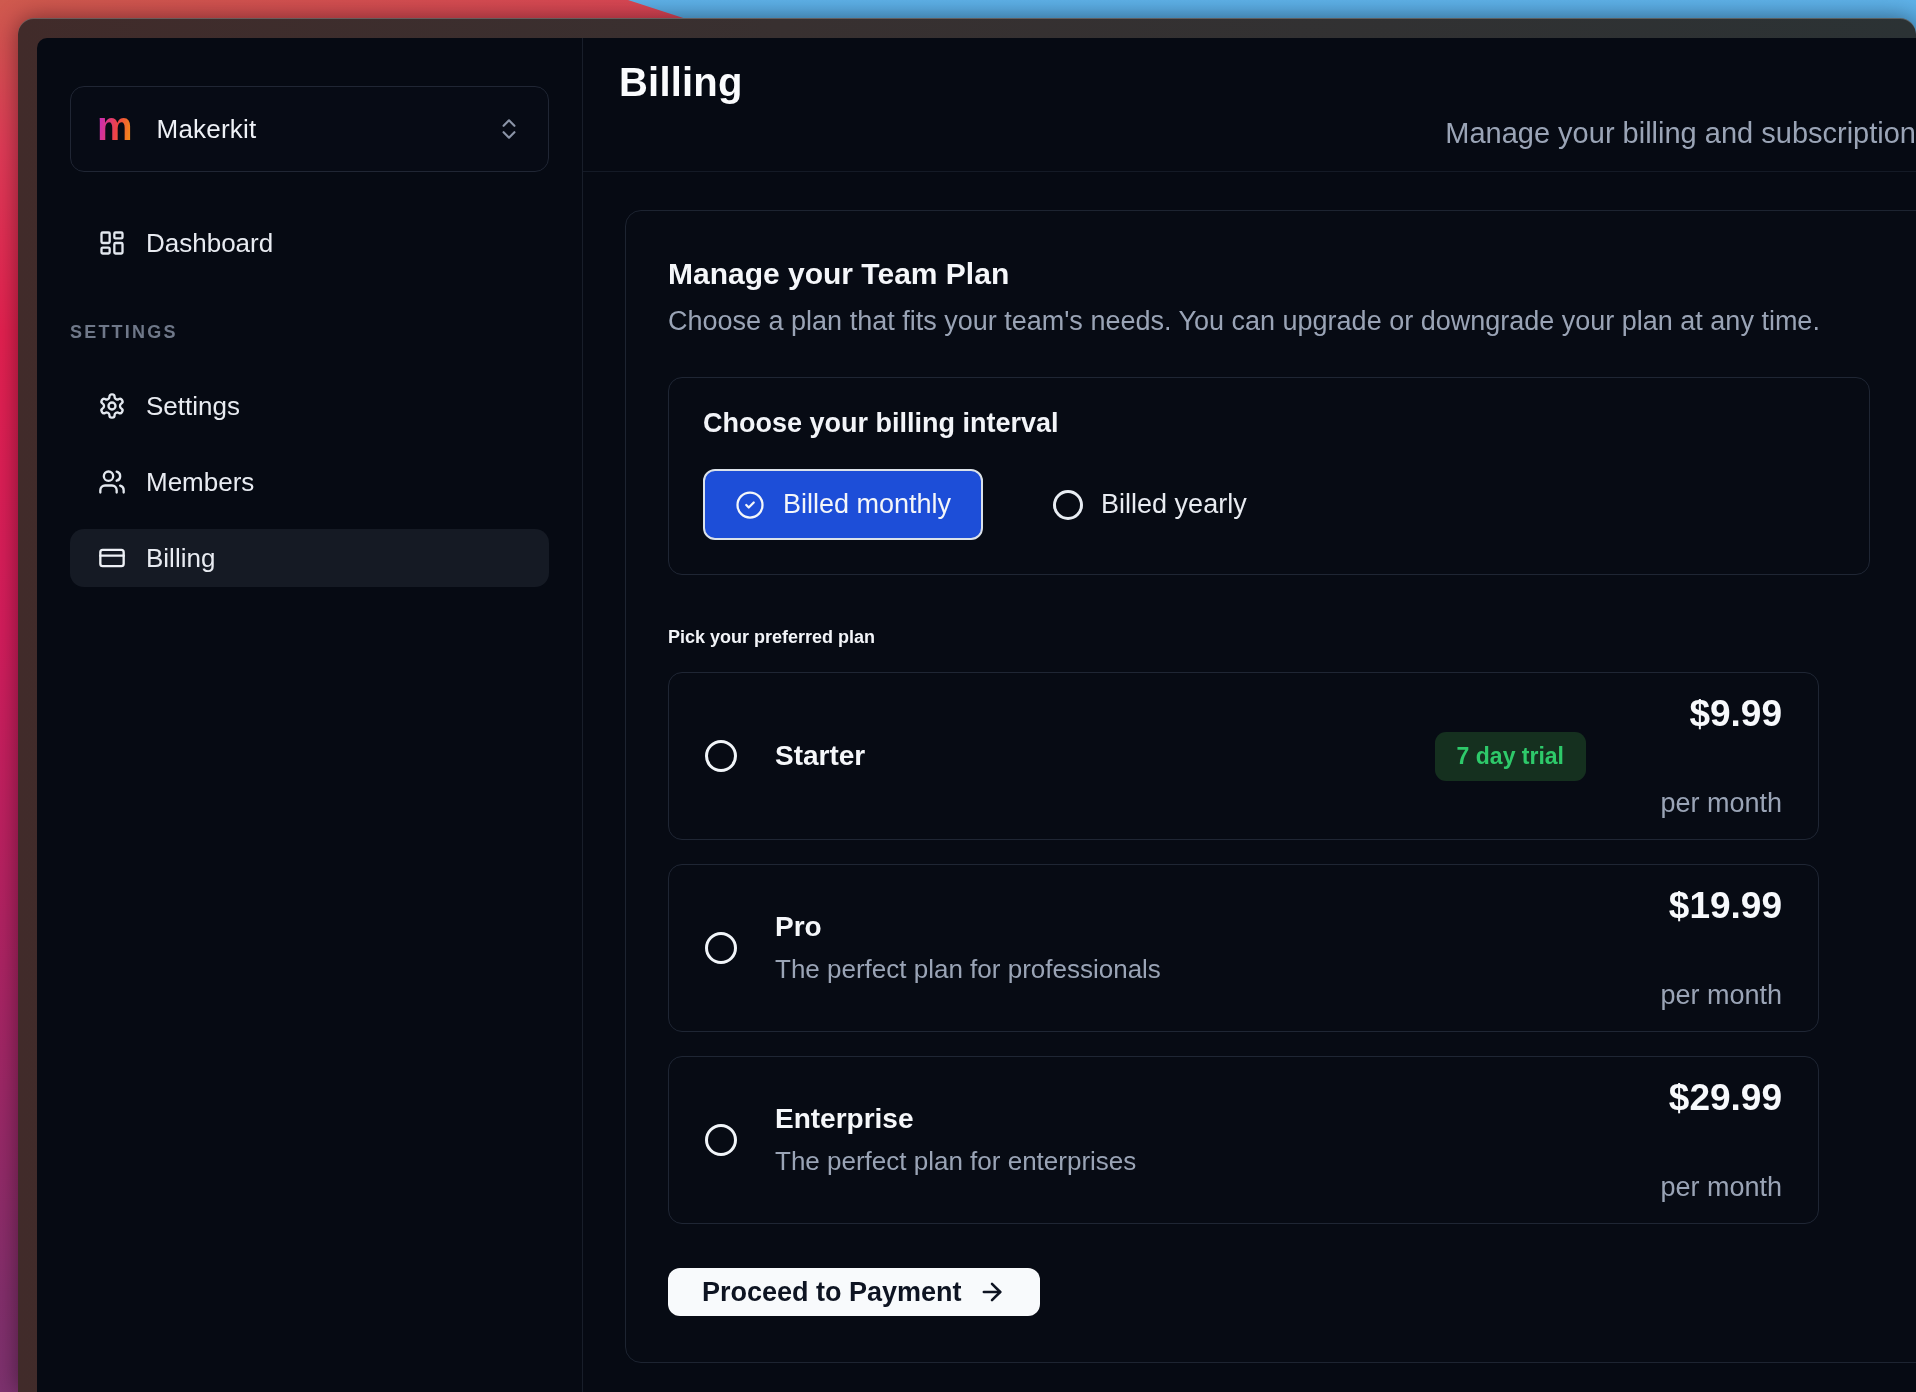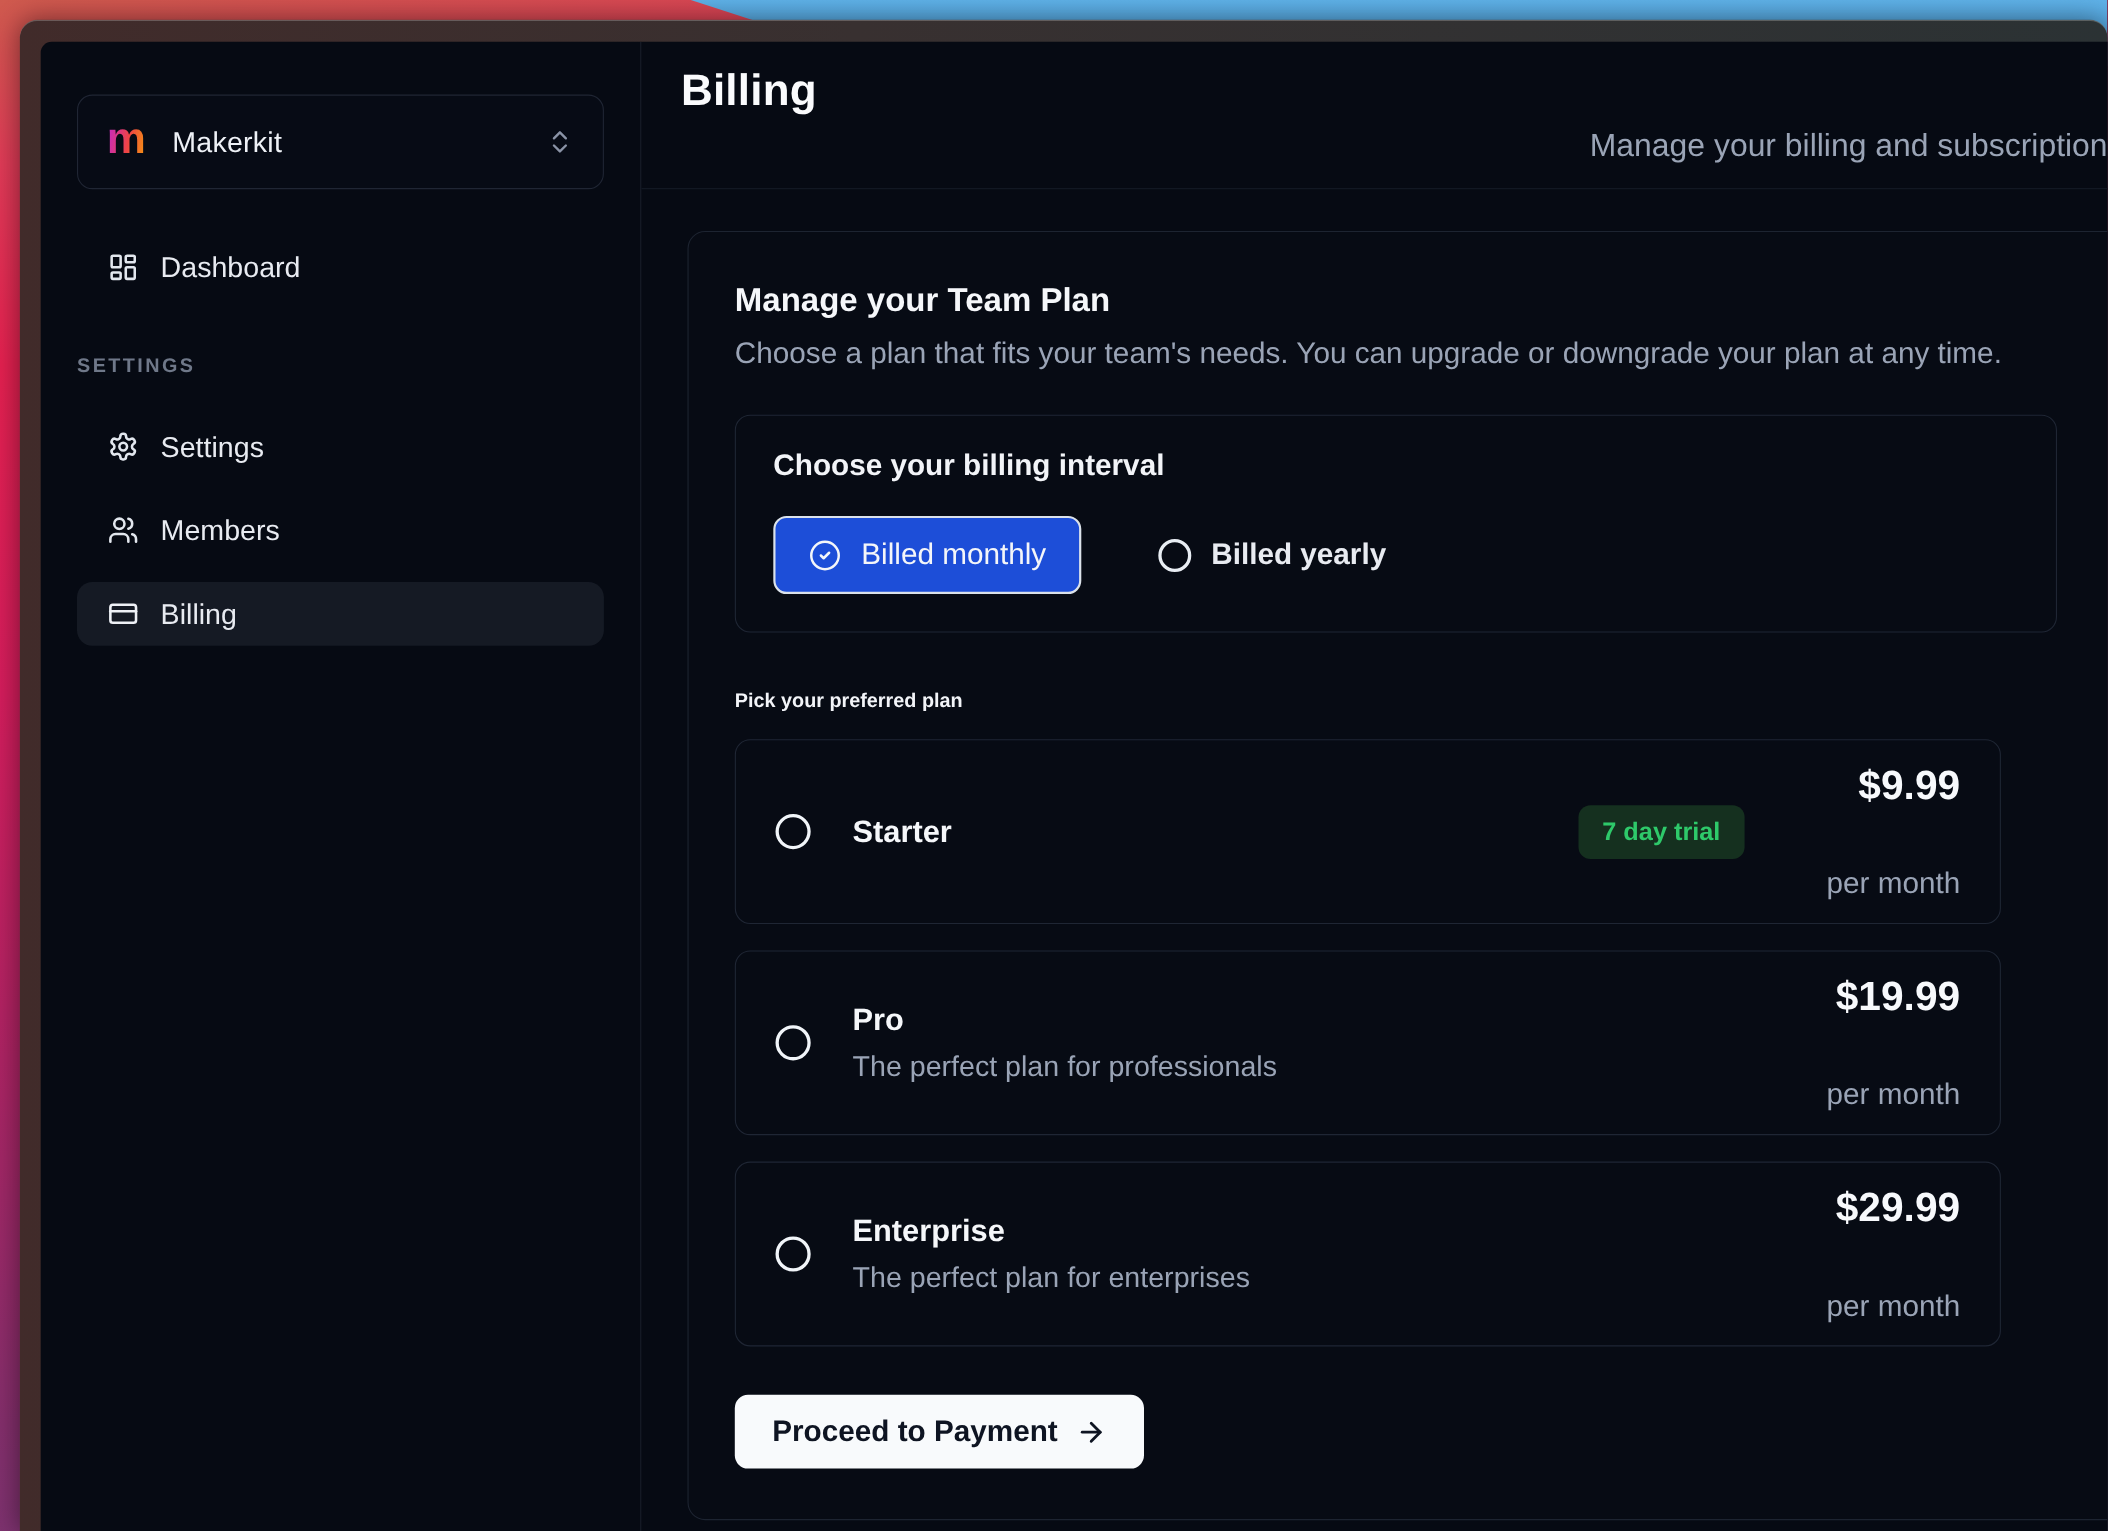--- a/index.html
+++ b/index.html
@@ -55,21 +55,21 @@
 
   .interval-box { margin-top:40px; width:1202px; border:1px solid #1f2634;
     border-radius:14px; padding:30px 34px 34px 34px; }
   .interval-label { font-size:27px; font-weight:600; color:#f2f4f8; }
   .interval-options { margin-top:30px; display:flex; align-items:center; }
   .chip { display:inline-flex; align-items:center; gap:18px; cursor:pointer; }
   .chip.selected { border:2px solid #dbe2ea; border-radius:12px; background:#1d4ed8;
     padding:18px 30px; }
   .chip-label { font-size:27px; color:#f4f6f9; }
   .chip.unselected { margin-left:70px; }
-  .chip.unselected .chip-label { color:#e8ebf1;font-weight:bold; }
+  .chip.unselected .chip-label { color:#e8ebf1; }
   .radio-circle { width:30px; height:30px; border:3px solid #e8edf3; border-radius:50%;
     flex:0 0 auto; }
 
   .plans-label { margin-top:52px; font-size:18px; font-weight:600; color:#f2f4f8; }
 
   .plan-row { margin-top:24px; width:1151px; height:168px; border:1px solid #1f2634;
     border-radius:14px; display:flex; align-items:center; padding:0 36px; cursor:pointer; }
   .plan-radio { width:32px; height:32px; border:3px solid #f1f5f9; border-radius:50%;
     flex:0 0 auto; cursor:pointer; }
   .plan-text { margin-left:38px; }
@@ -77,21 +77,21 @@
   .plan-desc { font-size:26px; color:#9aa4b6; margin-top:11px; }
   .plan-right { margin-left:auto; display:flex; align-items:center; }
   .trial-badge { background:#15301f; color:#2ec96a; font-size:23px; font-weight:700;
     padding:11px 22px; border-radius:11px; margin-right:46px; }
   .price-block { display:flex; flex-direction:column; align-items:flex-end; min-width:150px;gap:44px; }
   .plan-price { font-size:37px; font-weight:700; color:#f7f9fc; }
   .plan-period { font-size:27px; color:#9aa4b6; margin-top:9px; }
 
   .pay-button { margin-top:44px; display:inline-flex; align-items:center; gap:16px;
     background:#f8fafc; color:#0e1422; border:none; border-radius:12px;
-    height:67px; padding:0 34px; font-family:"Liberation Sans", sans-serif;
+    height:48px; padding:0 34px; font-family:"Liberation Sans", sans-serif;
     font-size:27px; font-weight:600; cursor:pointer; }
 </style>
 </head>
 <body>
 
 <div class="wallpaper"></div>
 <div class="wallpaper-blue"></div>
 
 <div class="window-frame">
   <div class="app">

